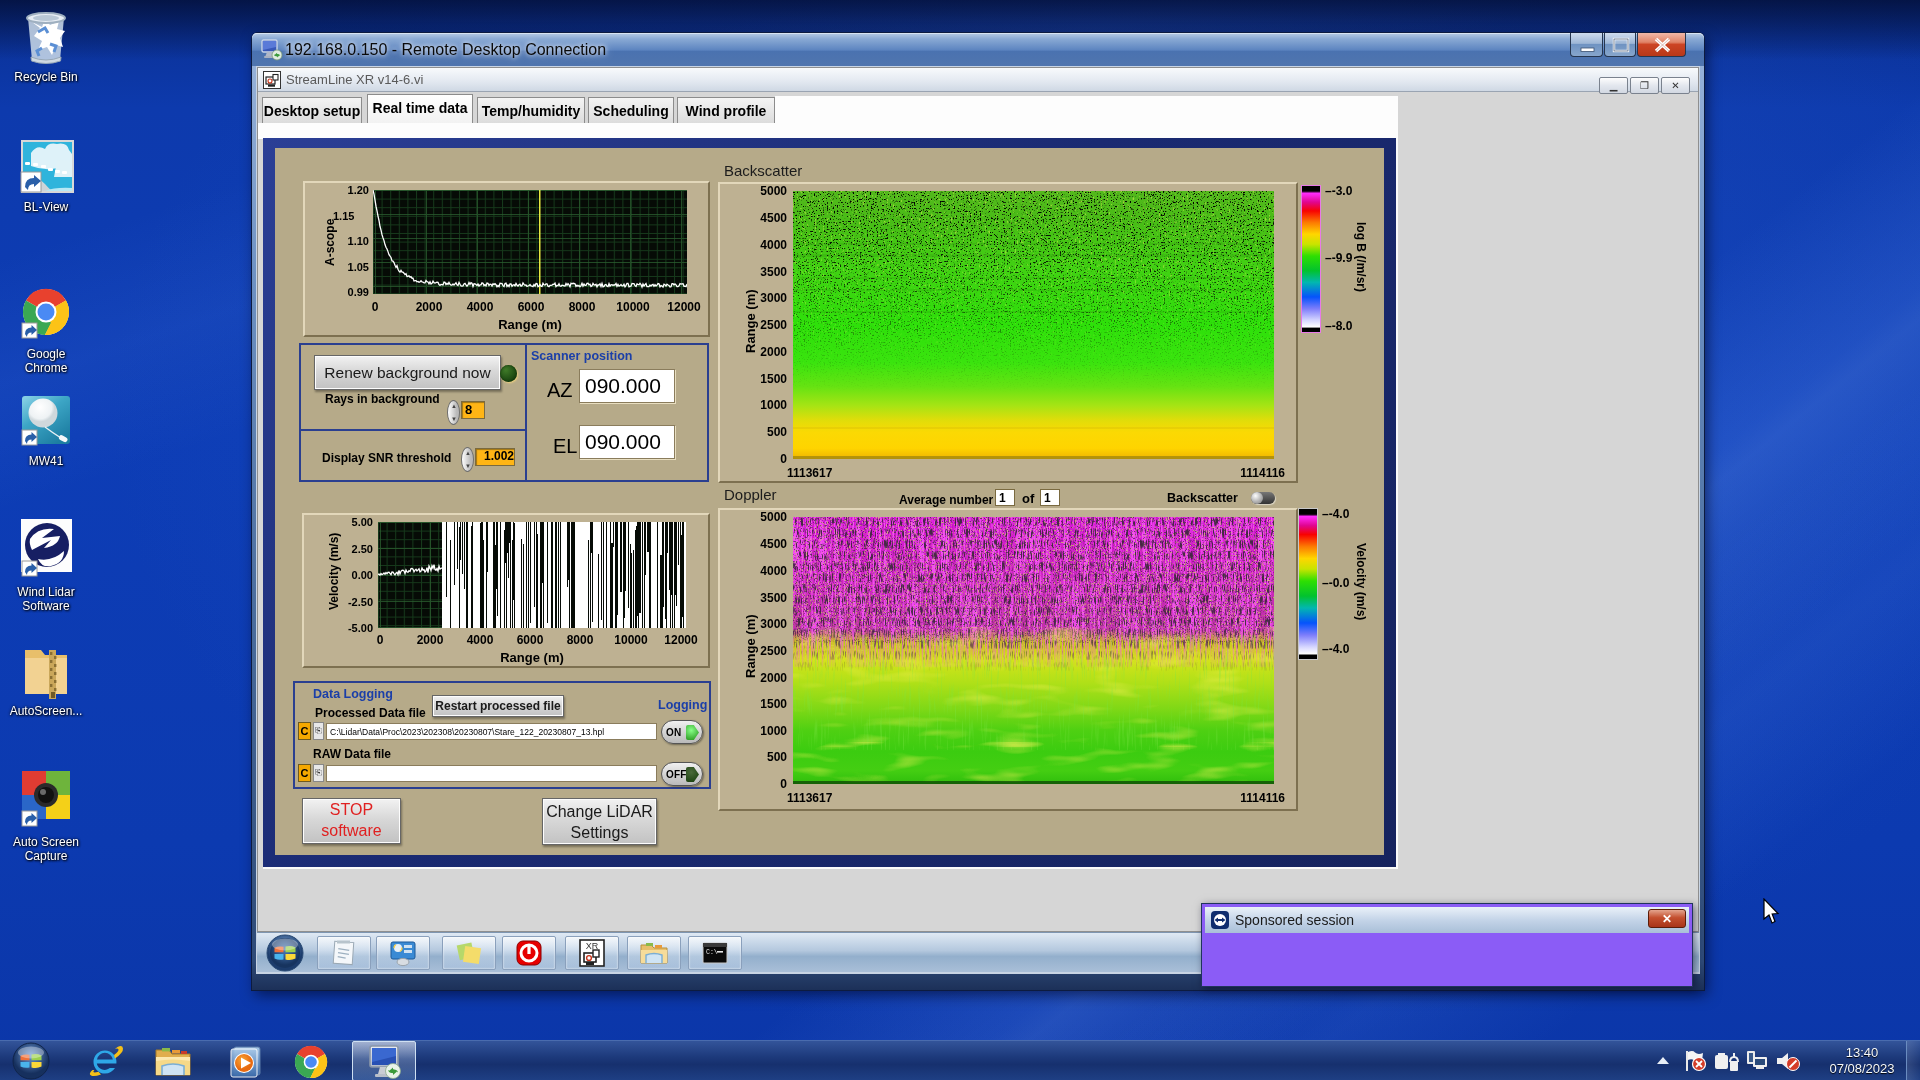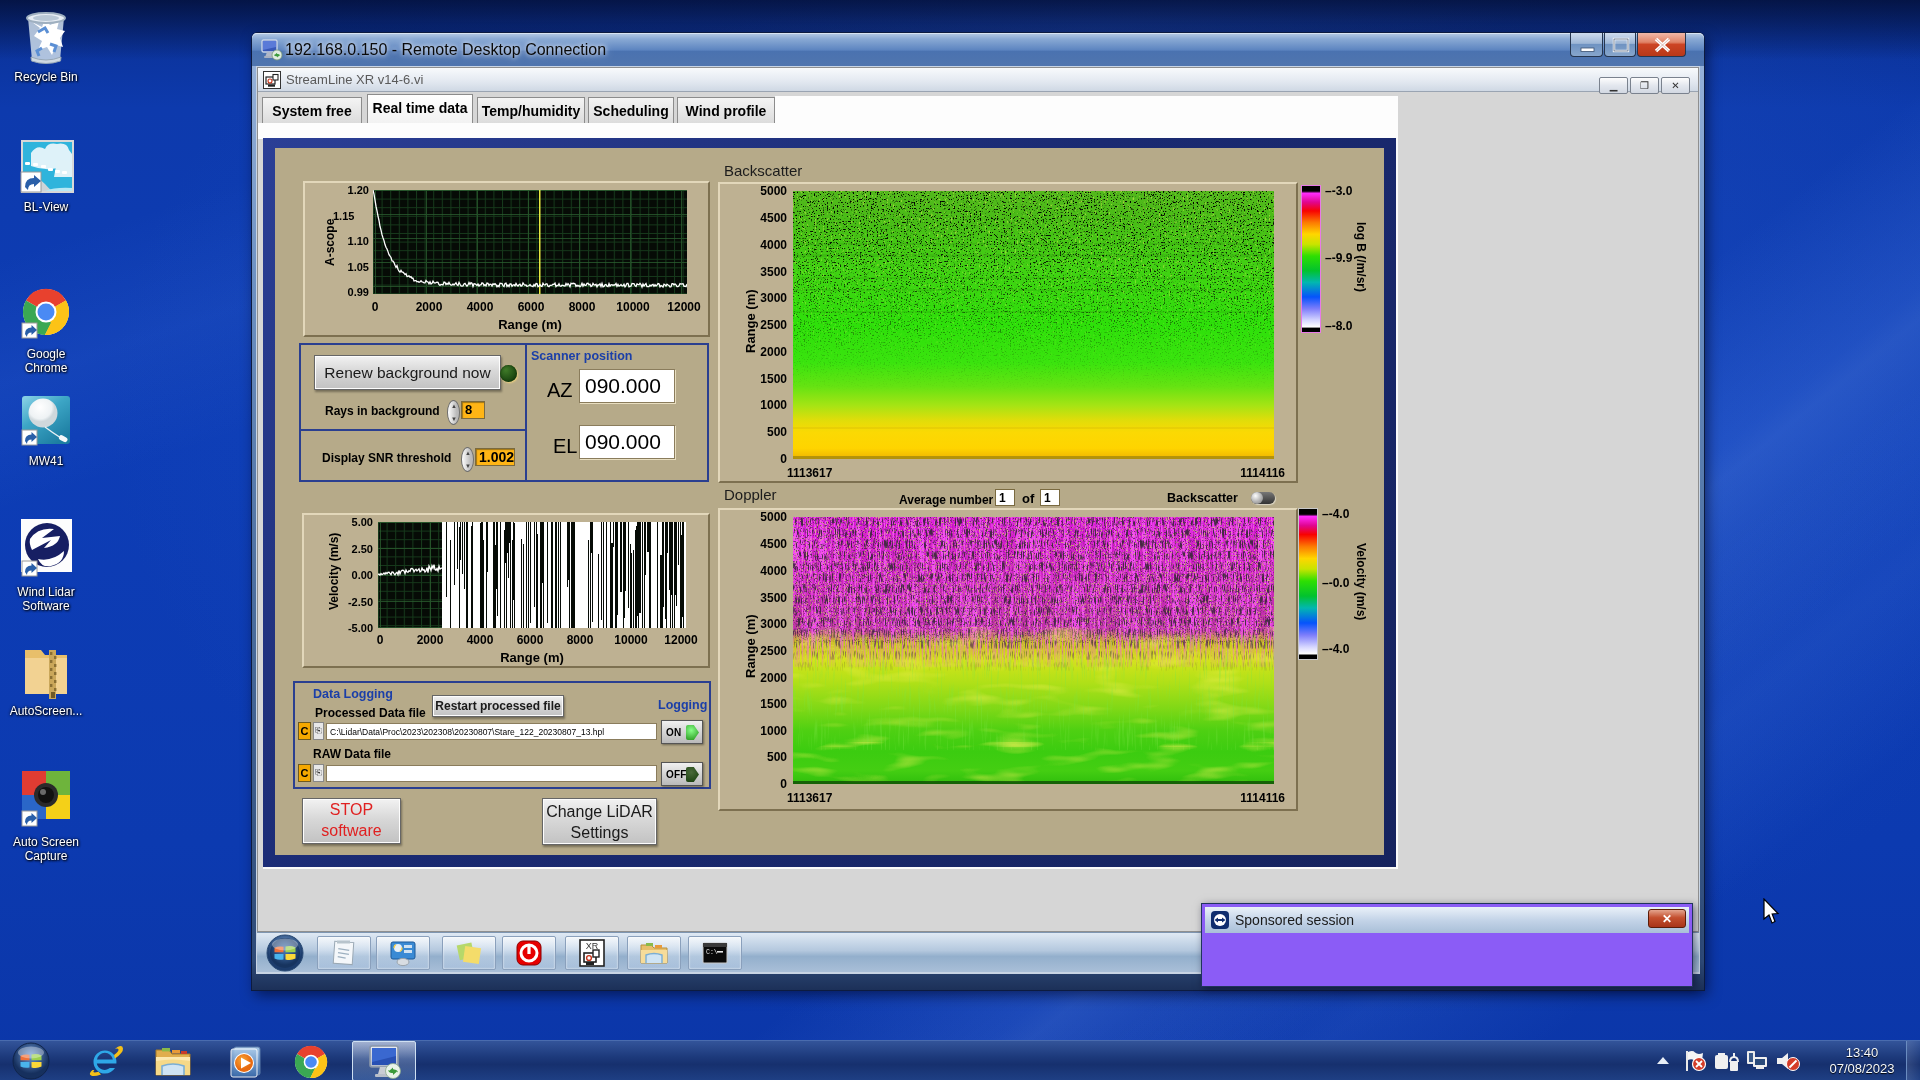--- a/index.html
+++ b/index.html
@@ -81,21 +81,21 @@
      box-shadow:1px 1px 0 #e8dec0; color:#000; }
   .spinner { width:13px; height:25px; background:linear-gradient(to right,#ffffff,#b9b9b9 80%);
      border:1px solid #6e6e6e; border-radius:6.5px/12.5px; }
   .spinner::before { content:"▲"; position:absolute; left:3px; top:2px; font-size:6px; color:#444; }
   .spinner::after { content:"▼"; position:absolute; left:3px; bottom:2px; font-size:6px; color:#444; }
   .rot { transform:rotate(-90deg); }
   .sbtn { position:absolute; top:3px; width:54px; height:34px; border:1px solid #8aa0bc; border-radius:2px;
      background:linear-gradient(to bottom,rgba(255,255,255,0.75),rgba(225,236,248,0.5) 45%,rgba(170,195,225,0.45));
      box-shadow:inset 0 0 2px #fff; }
   .sbtn svg { position:absolute; left:50%; top:50%; transform:translate(-50%,-50%); }
-  .onoff { width:42px; height:24px; border-radius:0; border:1px solid #555;
+  .onoff { width:42px; height:24px; border-radius:12px; border:1px solid #555;
      background:linear-gradient(to bottom,#f0f0f0,#b9b9b9); box-shadow:1px 1px 2px rgba(0,0,0,0.4);
      font-size:11px; font-weight:bold; color:#000; }
   .onoff .t { position:absolute; left:4px; top:6px; font-size:10px; letter-spacing:0.2px; }
   .onoff .led { position:absolute; right:3px; top:4px; width:13px; height:15px; border-radius:2px;
      clip-path:polygon(0 0, 60% 0, 100% 50%, 60% 100%, 0 100%); }
 
 </style>
 </head>
 <body>
 
@@ -263,21 +263,21 @@
           <rect x="10" y="3.5" width="5" height="5.5" fill="#fff" stroke="#222" stroke-width="1.1"></rect>
           <circle cx="7" cy="10" r="2" fill="none" stroke="#c83218" stroke-width="1.1"></circle>
           <rect x="5" y="13.5" width="7" height="2.2" fill="#222"></rect>
         </svg>
         <div class="txt">StreamLine XR v14-6.vi</div>
         <div class="appBtn" style="right:70px;">▁</div>
         <div class="appBtn" style="right:39px;">❐</div>
         <div class="appBtn" style="right:8px;">✕</div>
       </div>
       <div class="tabrow">
-        <div class="tab" style="left:4px; width:100px;">System free</div>
+        <div class="tab" style="left:4px; width:100px;">Desktop setup</div>
         <div class="tab active" style="left:109px; width:106px;">Real time data</div>
         <div class="tab" style="left:219px; width:108px;">Temp/humidity</div>
         <div class="tab" style="left:330px; width:86px;">Scheduling</div>
         <div class="tab" style="left:419px; width:98px;">Wind profile</div>
       </div>
       <div id="whitestrip"></div>
       <div style="position:absolute;left:517px;top:28px;width:623px;height:28px;background:#fdfdfd;"></div>
       <div id="navy">
         <div id="panel">
 
@@ -311,26 +311,26 @@
           <div class="axis" style="left:384px;top:152px;width:50px;text-align:center;">12000</div>
           <div class="axis" style="left:200px;top:169px;width:110px;text-align:center;font-size:13px;">Range (m)</div>
 
           <div class="bluebox" style="left:24px;top:195px;width:228px;height:88px;"></div>
           <div class="bluebox" style="left:24px;top:281px;width:228px;height:53px;"></div>
           <div class="bluebox" style="left:250px;top:195px;width:184px;height:139px;"></div>
           <div class="lvbtn" style="left:39px;top:207px;width:187px;height:35px;font-size:15.5px;line-height:33px;">Renew background now</div>
           <div class="abs" style="left:225px;top:217px;width:17px;height:17px;border-radius:50%;
                background:radial-gradient(circle at 35% 30%, #3f7a28, #16400e 75%);
                box-shadow:1px 1px 2px rgba(255,220,120,0.8), inset 0 0 2px #0a2a06;"></div>
-          <div class="lvlabel" style="left:50px;top:256px;font-size:12px;">Rays in background</div>
+          <div class="lvlabel" style="left:50px;top:244px;font-size:12px;">Rays in background</div>
           <div class="spinner abs" style="left:172px;top:252px;"></div>
           <div class="numfield" style="left:186px;top:253px;width:24px;height:18px;font-size:13px;padding-left:3px;">8</div>
           <div class="lvlabel" style="left:47px;top:303px;font-size:12px;">Display SNR threshold</div>
           <div class="spinner abs" style="left:186px;top:299px;"></div>
-          <div class="numfield" style="left:200px;top:300px;width:40px;height:18px;font-size:14px;padding-left:3px;">1.002</div>
+          <div class="numfield" style="left:200px;top:300px;width:40px;height:18px;font-size:12px;padding-left:3px;text-align:right;">1.002</div>
           <div class="bluelabel" style="left:256px;top:201px;font-size:12.5px;">Scanner position</div>
           <div class="lvlabel" style="left:272px;top:231px;font-size:20px;font-weight:normal;">AZ</div>
           <div class="whitefield" style="left:304px;top:221px;width:96px;height:34px;font-size:21px;padding:4px 0 0 5px;">090.000</div>
           <div class="lvlabel" style="left:278px;top:287px;font-size:20px;font-weight:normal;">EL</div>
           <div class="whitefield" style="left:304px;top:277px;width:96px;height:34px;font-size:21px;padding:4px 0 0 5px;">090.000</div>
 
           <div class="seclabel" style="left:449px;top:14px;">Backscatter</div>
           <div class="bezel" style="left:443px;top:34px;width:580px;height:301px;"></div>
           <svg class="abs" style="left:518px;top:43px;" width="481" height="268" viewBox="0 0 481 268">
             <defs>

